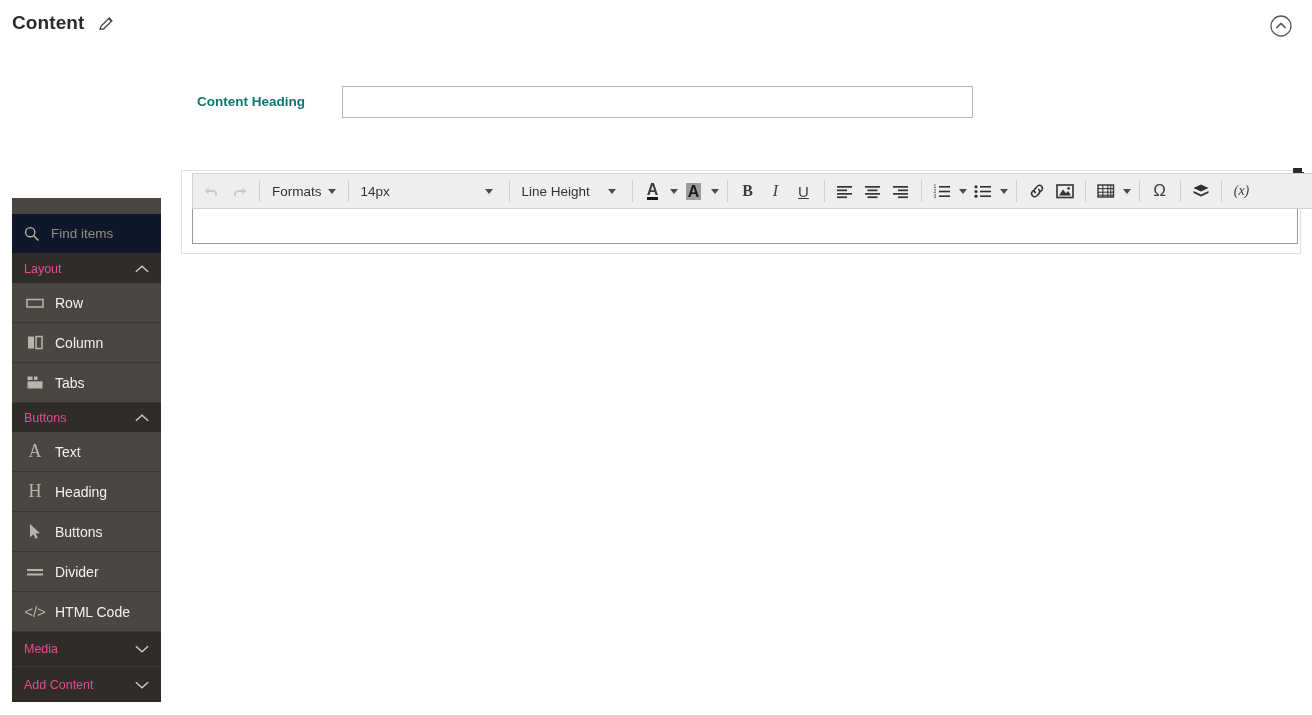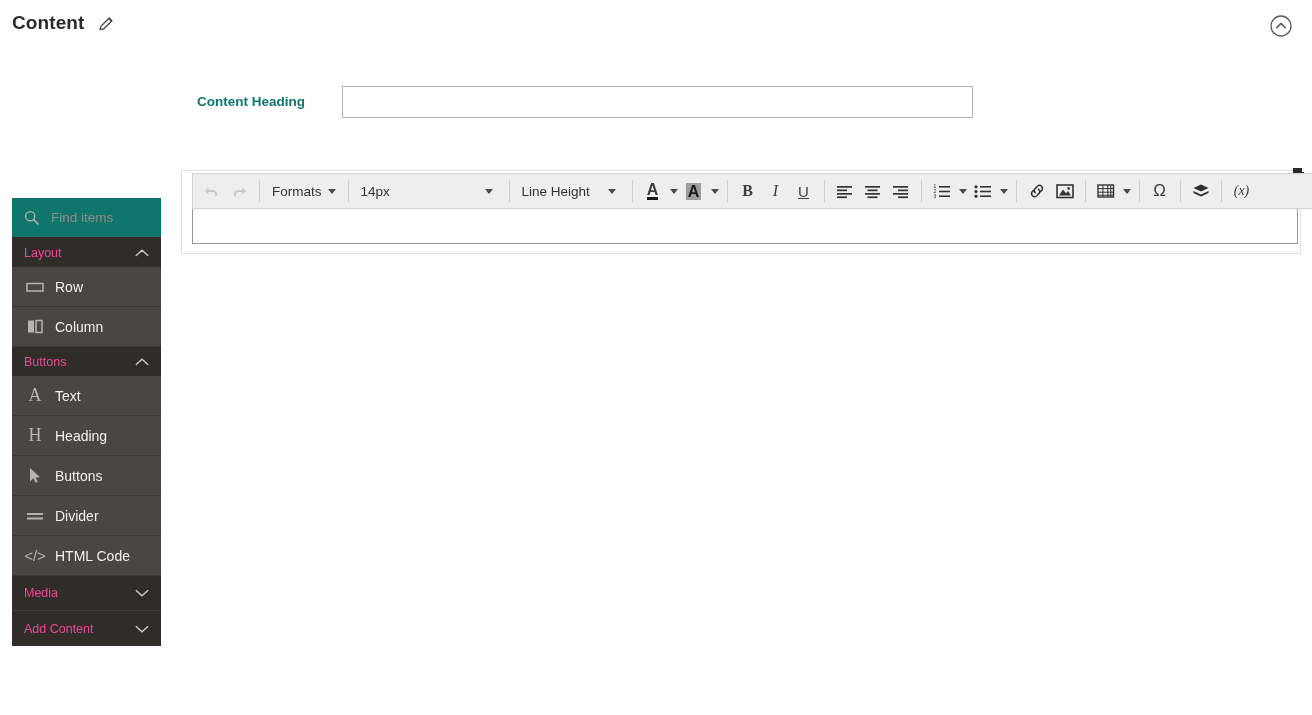--- a/index.html
+++ b/index.html
@@ -128,23 +128,24 @@
   }
 
   
   .sidebar {
     position: absolute; left: 12px; top: 198px;
     width: 149px;
     background: #4a4641;
     font-size: 13.5px;
   }
   .sb-search {
-    height: 40px; background: #0f766e;
+    height: 40px; background: #0f172a;
     display: flex; align-items: center; padding: 0 0 0 12px;
     border-bottom: 1px solid #2f2c28;
+    margin-top: 16px;
   }
   .sb-search input {
     background: transparent; border: none; outline: none;
     color: #e8e5e0; font-size: 13.5px; margin-left: 10px;
     font-family: "Liberation Sans", sans-serif; width: 100px;
   }
   .sb-search input::placeholder { color: #938e87; }
   .sb-section {
     height: 29px; background: #302d29;
     display: flex; align-items: center; justify-content: space-between;
@@ -412,20 +413,30 @@
     <div class="sb-item">
       <span class="ic">
         <svg width="18" height="15" viewBox="0 0 18 15">
           <rect x="2" y="1.5" width="6" height="12" fill="#b9b5ae"></rect>
           <rect x="10" y="1.5" width="6" height="12" fill="none" stroke="#b9b5ae" stroke-width="1.5"></rect>
         </svg>
       </span>
       <span class="lbl">Column</span>
     </div>
 
+    <div class="sb-item">
+      <span class="ic">
+        <svg width="18" height="15" viewBox="0 0 18 15">
+          <rect x="1.5" y="1.5" width="5" height="3.5" fill="#b9b5ae"></rect>
+          <rect x="8" y="1.5" width="3.5" height="3.5" fill="#b9b5ae"></rect>
+          <rect x="1.5" y="6.3" width="15" height="7.2" fill="#b9b5ae"></rect>
+        </svg>
+      </span>
+      <span class="lbl">Tabs</span>
+    </div>
 
     <div class="sb-section">
       <span>Buttons</span>
       <span class="chev">
         <svg width="14" height="8" viewBox="0 0 14 8">
           <path d="M1.2 6.4 L7 1.2 L12.8 6.4" fill="none" stroke="#cfcbc5" stroke-width="1.4" stroke-linecap="round"></path>
         </svg>
       </span>
     </div>
 

